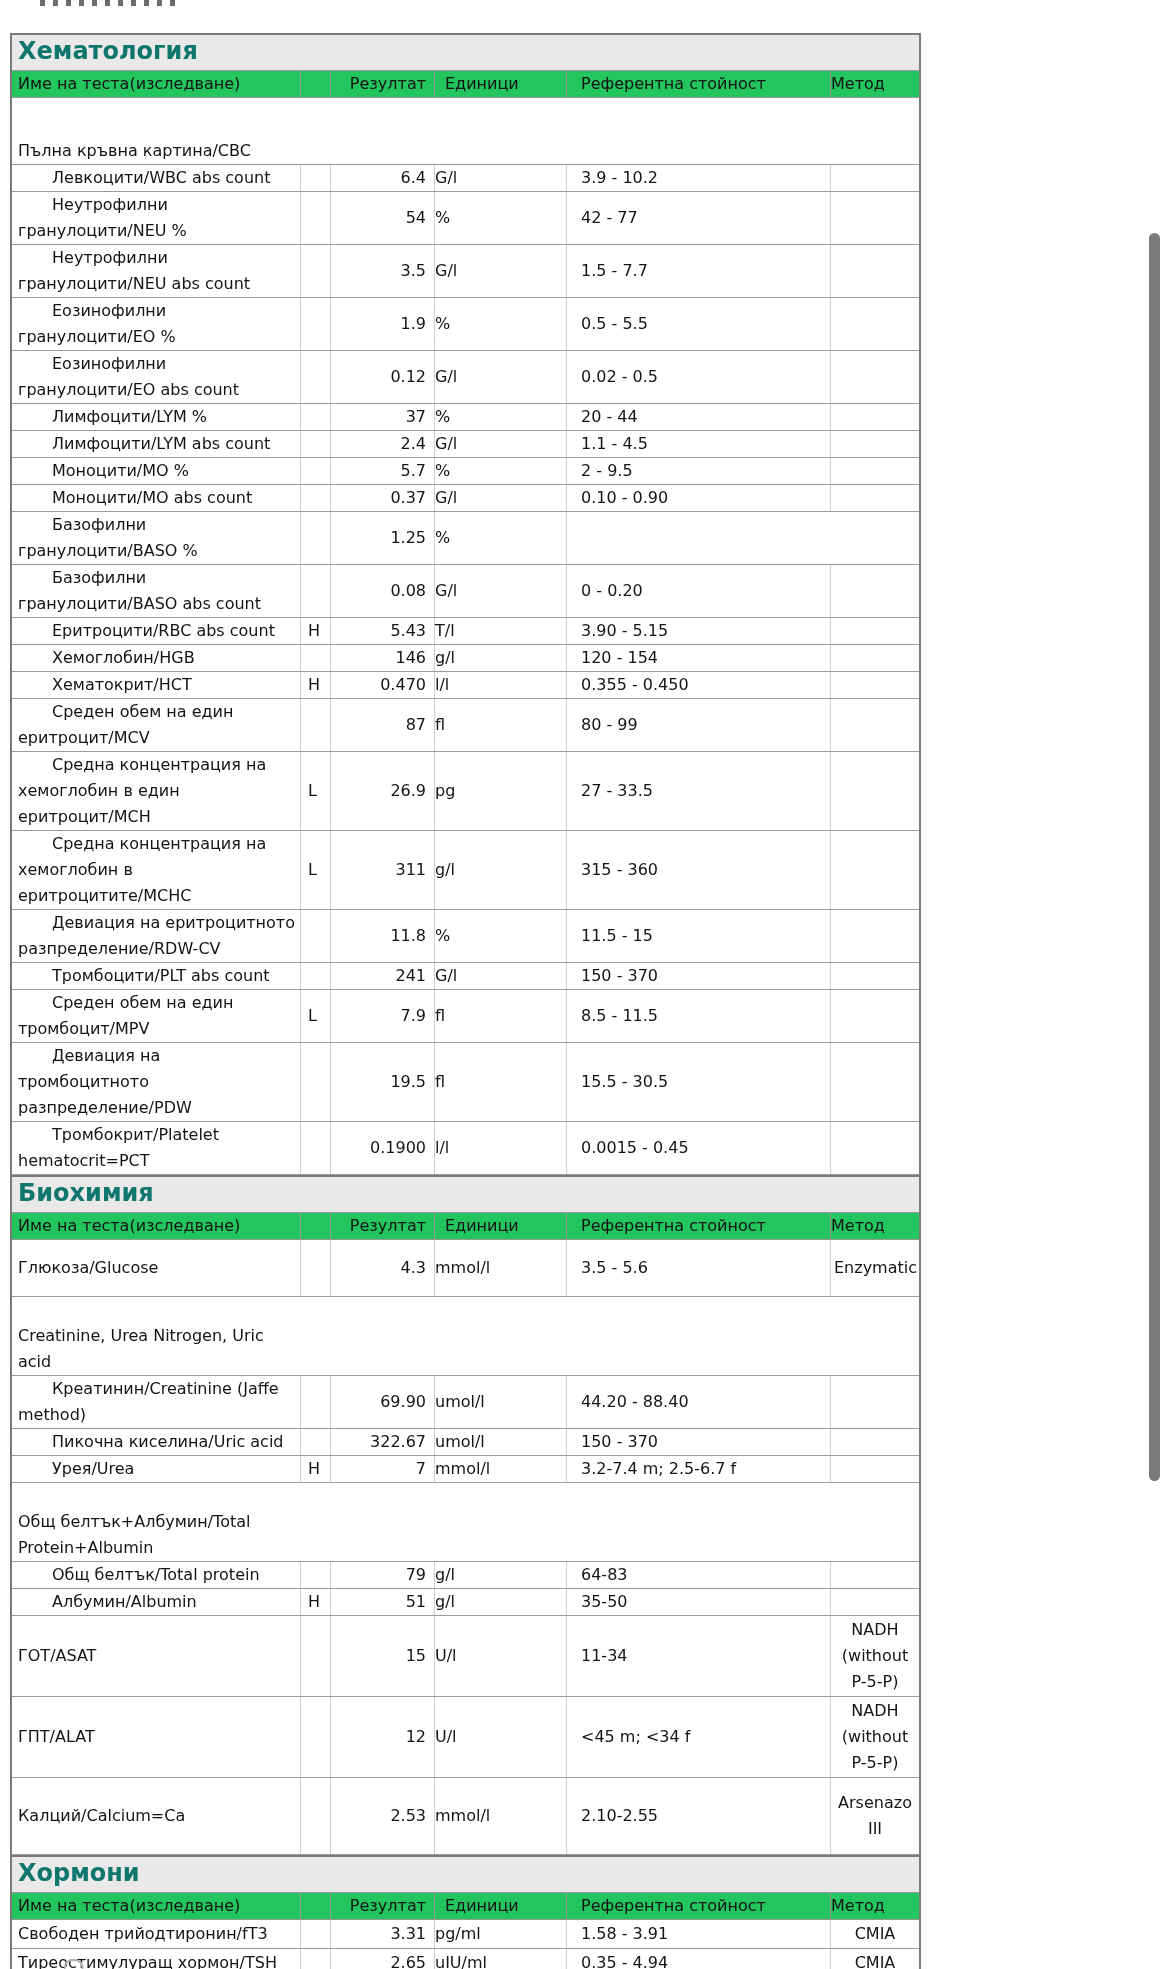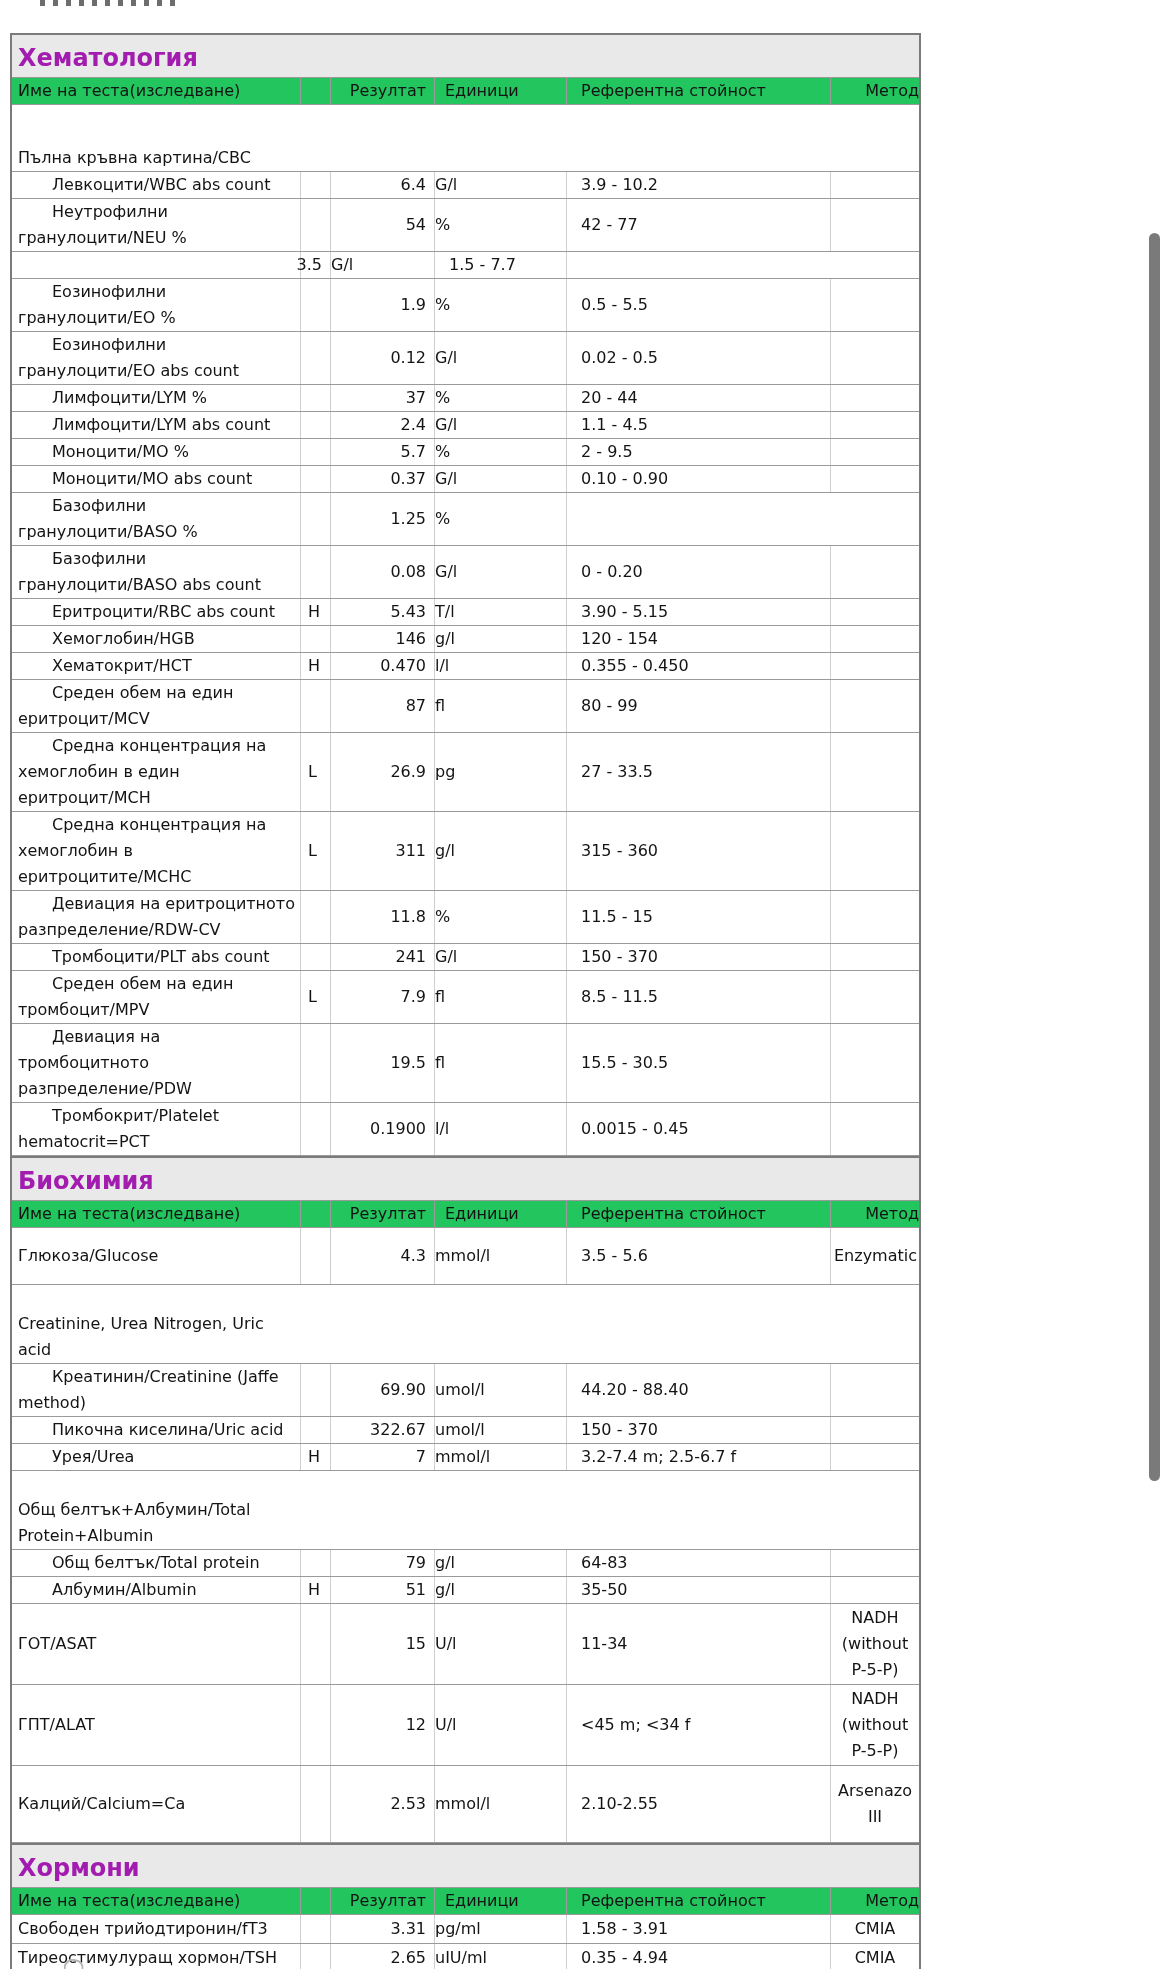--- a/index.html
+++ b/index.html
@@ -11,33 +11,33 @@
   
   .report{
     position:absolute;left:10px;top:33px;width:907px;
     border:2px solid #7b7b7b;background:#fff;
   }
   .section{border-top:2px solid #7b7b7b;}
   .section:first-child{border-top:none;}
   .section-bar{
     background:#e9e9e9;border-bottom:1px solid #9a9a9a;
     font-size:24px;font-weight:bold;line-height:32px;
-    padding:7px 6px 3px 6px;color:#a21caf;
+    padding:0 6px 3px 6px;color:#0f766e;
   }
   .cols-header{
     display:grid;grid-template-columns:288px 30px 104px 132px 264px 1fr;
     background:#22c55e;border-bottom:1px solid #9a9a9a;line-height:26px;
   }
   .cols-header > div{border-left:1px solid #9a9a9a;white-space:nowrap;overflow:hidden;}
   .cols-header > div:first-child{border-left:none;}
   .h-name{padding-left:6px;}
   .h-result{text-align:right;padding-right:8px;}
   .h-units{padding-left:10px;}
   .h-ref{padding-left:14px;}
-  .h-method{text-align:right;}
+  .h-method{text-align:left;}
   
   .row{
     display:grid;grid-template-columns:288px 30px 104px 132px 264px 1fr;
     border-bottom:1px solid #9a9a9a;min-height:26px;line-height:26px;
     align-items:center;
   }
   .row > div{border-left:1px solid #cfcfcf;align-self:stretch;display:flex;align-items:center;}
   .row > div:first-child{border-left:none;}
   .c-name{padding-left:6px;padding-right:4px;display:block !important;align-self:center !important;}
   .c-flag{padding-left:7px;}
@@ -102,20 +102,21 @@
   <div class="row indent">
     <div class="c-name">Неутрофилни гранулоцити/NEU %</div>
     <div class="c-flag"></div>
     <div class="c-result">54</div>
     <div class="c-units">%</div>
     <div class="c-ref">42 - 77</div>
     <div class="c-method"></div>
   </div>
 
   <div class="row indent">
+    <div class="c-name">Неутрофилни гранулоцити/NEU abs count</div>
     <div class="c-flag"></div>
     <div class="c-result">3.5</div>
     <div class="c-units">G/l</div>
     <div class="c-ref">1.5 - 7.7</div>
     <div class="c-method"></div>
   </div>
 
   <div class="row indent">
     <div class="c-name">Еозинофилни гранулоцити/EO %</div>
     <div class="c-flag"></div>

